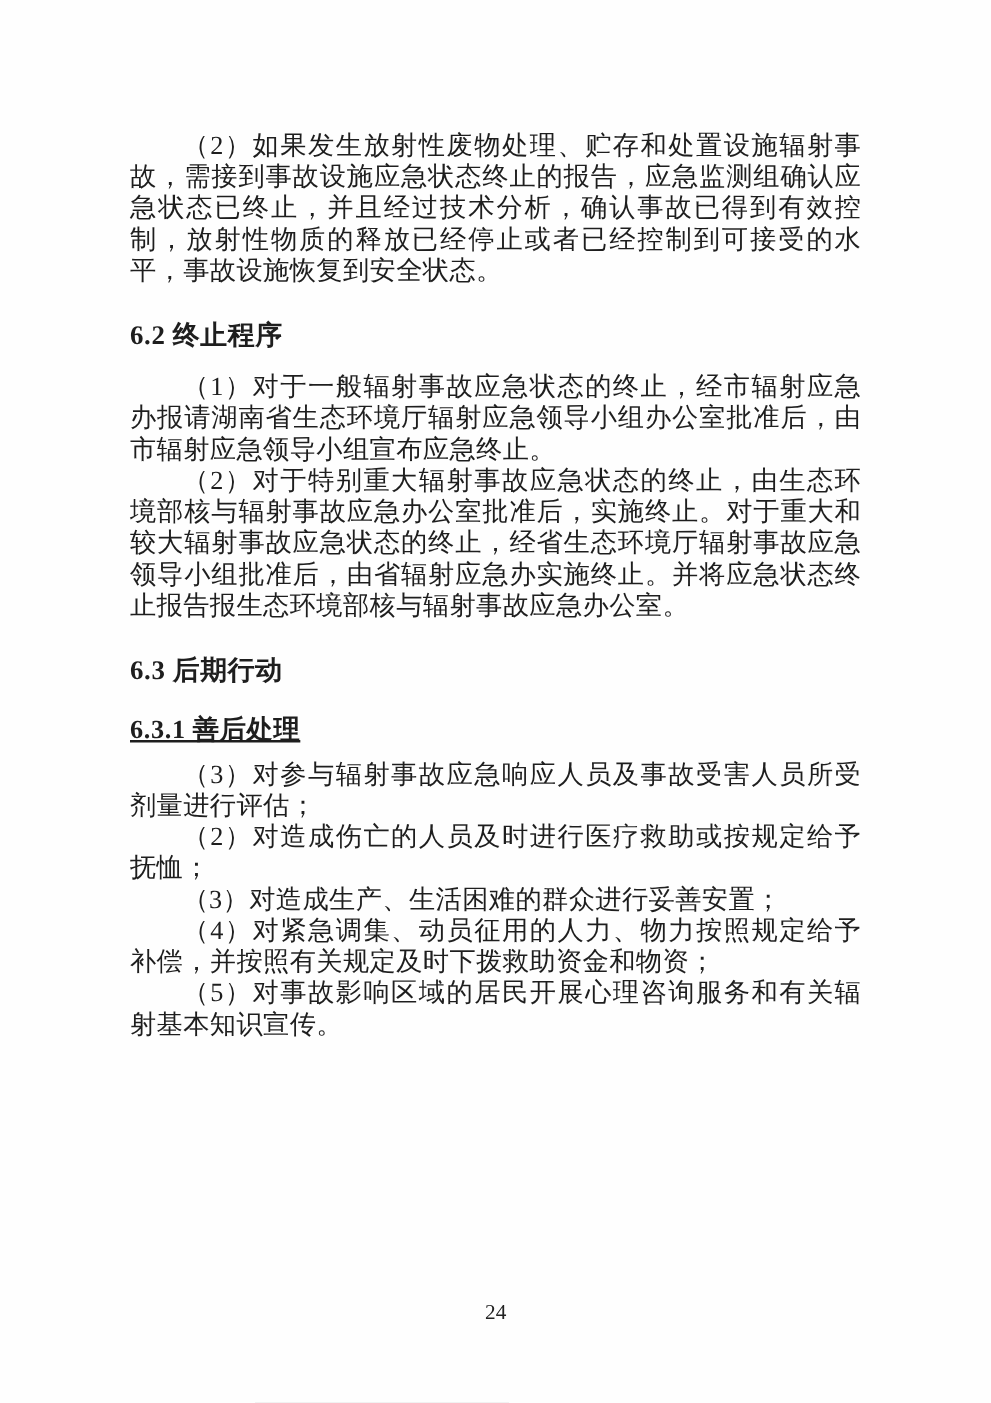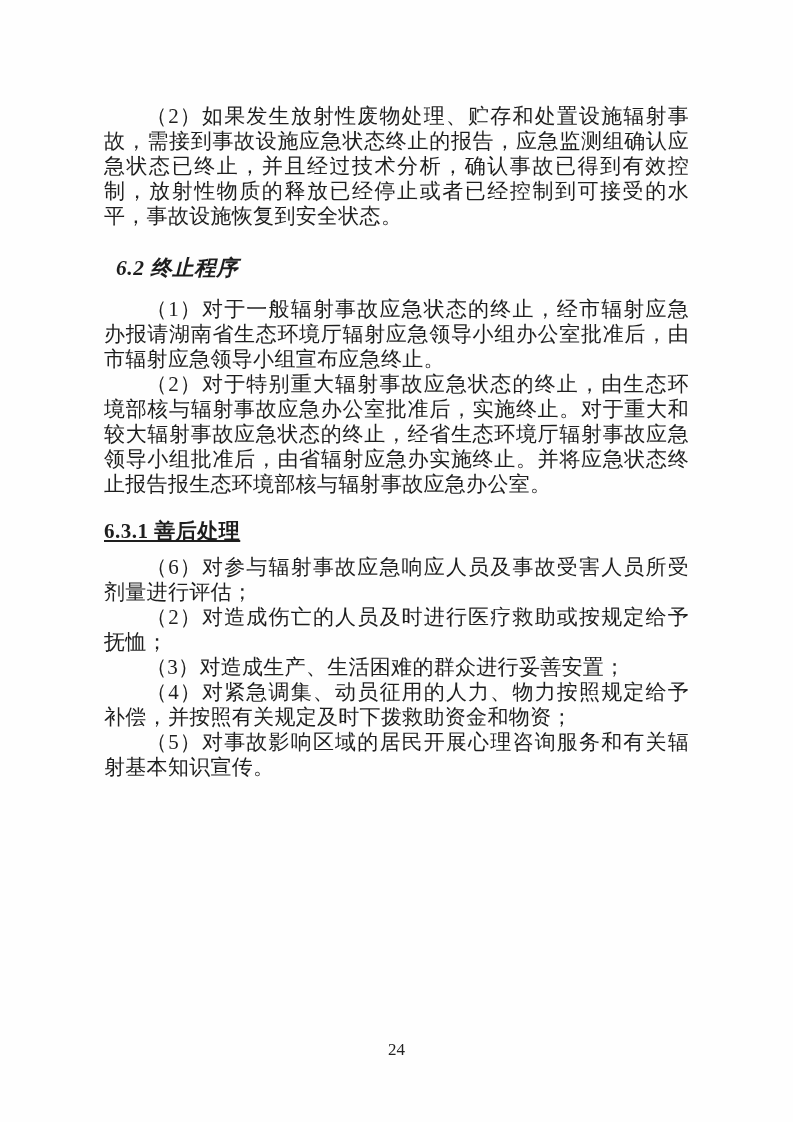--- a/index.html
+++ b/index.html
@@ -34,22 +34,21 @@
   }
   .heading-2 {
     font-size: 21.5px;
     font-weight: bold;
     line-height: 26px;
     margin: 20px 0 14px 0;
     text-indent: 0;
     letter-spacing: 0.5px;
   }
   .heading-2.first-sub {
-    margin: 26px 0 16px 12px;
-    font-style: italic;
+    margin: 26px 0 16px 0;
   }
   .heading-3 {
     font-size: 21px;
     font-weight: bold;
     line-height: 24px;
     margin: 22px 0 12px 0;
     text-indent: 0;
     letter-spacing: 0.5px;
     text-decoration: underline;
   }
@@ -70,25 +69,26 @@
   <div class="content">
 
     <p class="para">（2）如果发生放射性废物处理、贮存和处置设施辐射事故，需接到事故设施应急状态终止的报告，应急监测组确认应急状态已终止，并且经过技术分析，确认事故已得到有效控制，放射性物质的释放已经停止或者已经控制到可接受的水平，事故设施恢复到安全状态。</p>
 
     <h2 class="heading-2 first-sub">6.2 终止程序</h2>
 
     <p class="para">（1）对于一般辐射事故应急状态的终止，经市辐射应急办报请湖南省生态环境厅辐射应急领导小组办公室批准后，由市辐射应急领导小组宣布应急终止。</p>
 
     <p class="para">（2）对于特别重大辐射事故应急状态的终止，由生态环境部核与辐射事故应急办公室批准后，实施终止。对于重大和较大辐射事故应急状态的终止，经省生态环境厅辐射事故应急领导小组批准后，由省辐射应急办实施终止。并将应急状态终止报告报生态环境部核与辐射事故应急办公室。</p>
 
+    <h2 class="heading-2 first-sub">6.3 后期行动</h2>
 
     <h3 class="heading-3">6.3.1 善后处理</h3>
 
 
-    <p class="para">（6）对参与辐射事故应急响应人员及事故受害人员所受剂量进行评估；</p>
+    <p class="para">（3）对参与辐射事故应急响应人员及事故受害人员所受剂量进行评估；</p>
 
     <p class="para">（2）对造成伤亡的人员及时进行医疗救助或按规定给予抚恤；</p>
 
     <p class="para">（3）对造成生产、生活困难的群众进行妥善安置；</p>
 
     <p class="para">（4）对紧急调集、动员征用的人力、物力按照规定给予补偿，并按照有关规定及时下拨救助资金和物资；</p>
 
     <p class="para">（5）对事故影响区域的居民开展心理咨询服务和有关辐射基本知识宣传。</p>
 
   </div>

